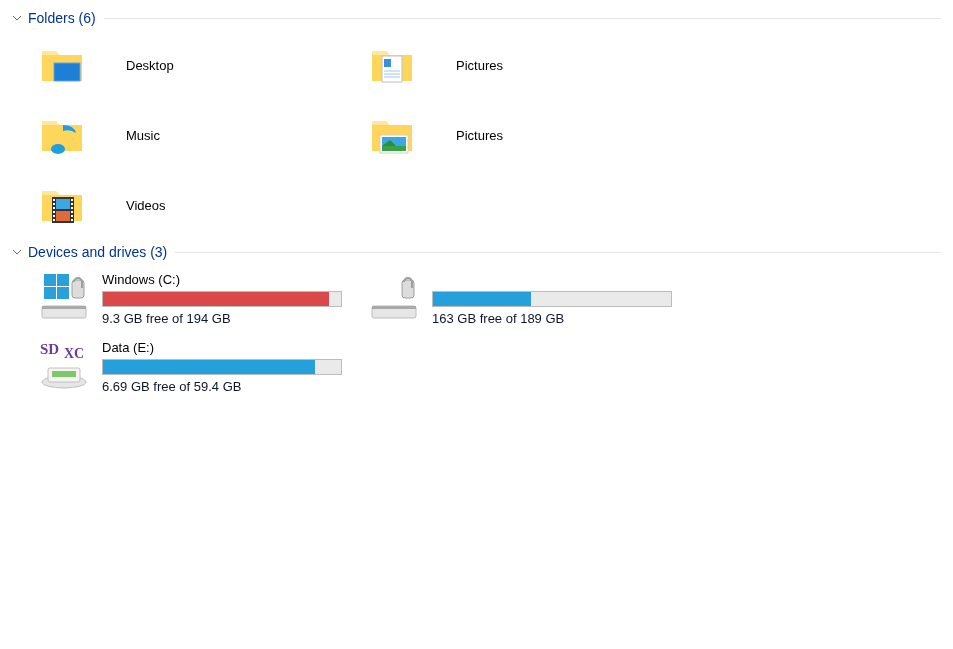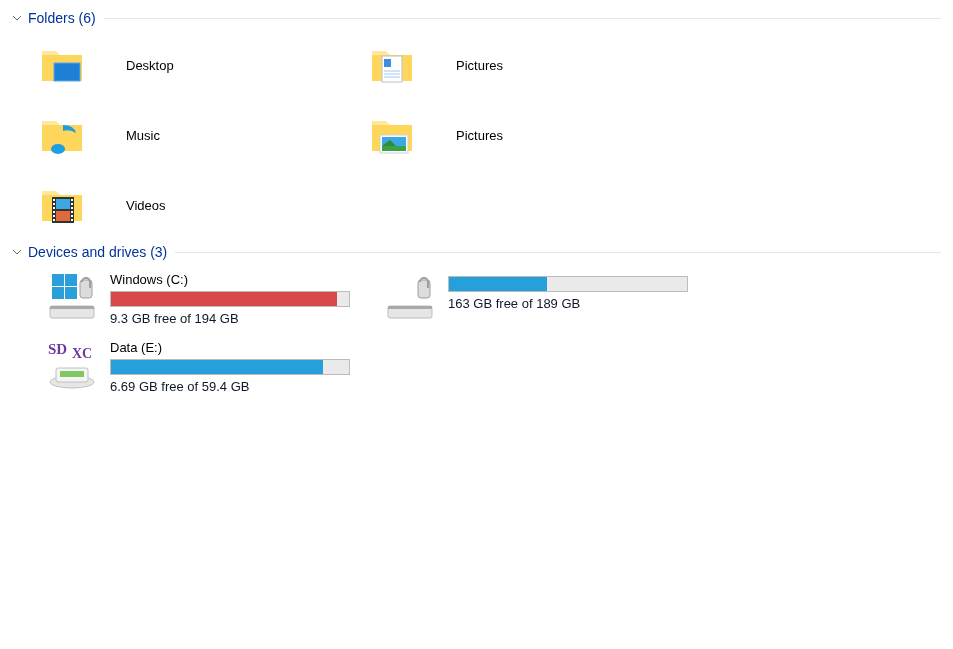--- a/index.html
+++ b/index.html
@@ -3,21 +3,21 @@
   <meta charset="utf-8">
   <style>
     body { font-family: "Segoe UI", Tahoma, sans-serif; font-size: 13px; margin: 0; background: #fff; color: #000; }
     .container { padding: 6px 12px; }
     .group-header { display: flex; align-items: center; color: #003399; padding: 4px 0 4px 0; cursor: default; font-size: 14px; }
     .group-header .chev { margin-right: 6px; }
     .group-line { flex: 1; border-top: 1px solid #e6e6e6; height: 0; margin-left: 8px; }
     .items-row { display: flex; flex-wrap: wrap; padding-left: 20px; }
     .folder-item { display: flex; align-items: center; width: 330px; height: 70px; padding: 2px 6px; box-sizing: border-box; cursor: default; gap: 28px; }
     .folder-item .icon-wrap { width: 48px; height: 48px; flex: 0 0 48px; display: flex; align-items: center; justify-content: center; margin-right: 12px; }
-    .drive-item { display: flex; align-items: flex-start; width: 330px; padding: 6px; box-sizing: border-box; cursor: default; margin-left: 8px; }
+    .drive-item { display: flex; align-items: flex-end; width: 330px; padding: 6px; box-sizing: border-box; cursor: default; }
     .drive-item .icon-wrap { width: 56px; height: 56px; flex: 0 0 56px; display: flex; align-items: center; justify-content: center; margin-right: 8px; }
     .drive-info { flex: 1; padding-top: 2px; }
     .drive-name { font-size: 13px; }
     .drive-bar { width: 240px; height: 16px; border: 1px solid #bcbcbc; background: #eaeaea; margin: 4px 0; box-sizing: border-box; }
     .drive-bar-fill { height: 100%; }
     .drive-free { color: #0f172a; font-size: 13px; }
   </style>
 </head>
 <body>
 

